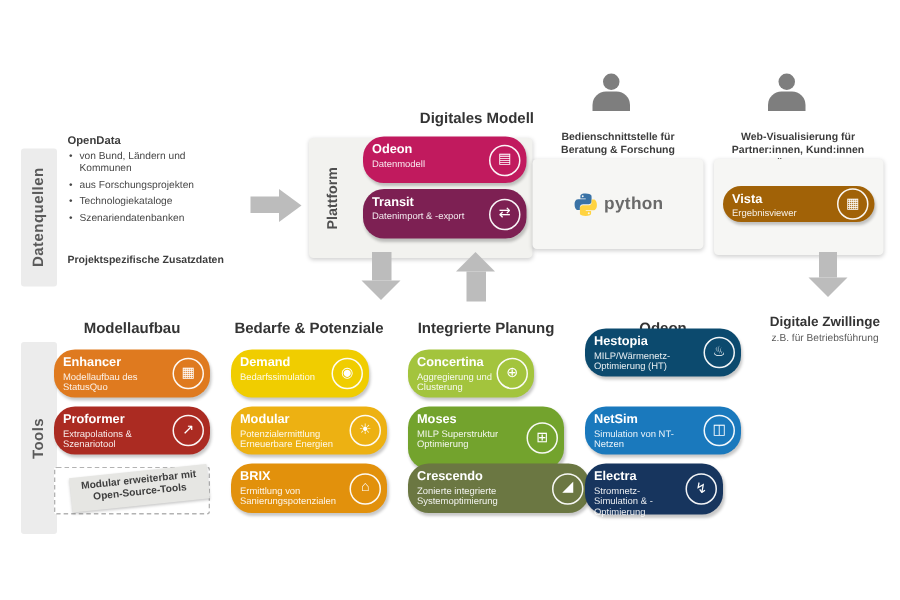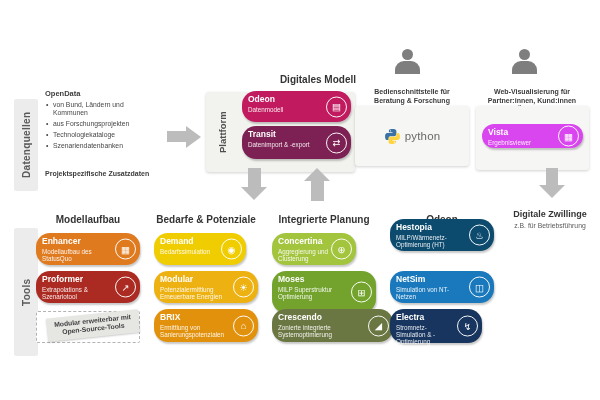--- a/index.html
+++ b/index.html
@@ -25,21 +25,21 @@
   
   .od-title{font-size:7.5px;font-weight:bold;color:#3c3c3c;}
   .od-list{font-size:6.8px;color:#474747;line-height:1.25;}
   .od-item{position:relative;padding-left:8px;margin-bottom:2.5px;}
   .od-item::before{content:"•";position:absolute;left:1px;top:0;color:#474747;}
   .od-footer{font-size:7px;font-weight:bold;color:#3c3c3c;}
   
   .hdr{font-weight:bold;font-size:10px;color:#343434;text-align:right;}
   .colhead{font-weight:bold;font-size:10px;color:#343434;text-align:center;white-space:nowrap;}
   
-  .panel{background:#f2f2ef;border-radius:3px;box-shadow:0 1px 3px rgba(0,0,0,.18);}
+  .panel{background:#f2f2ef;border-radius:3px;box-shadow:0 1px 3px rgba(0,0,0,.18);font-weight:bold;}
   
   .tbox{
     border-radius:14px;color:#fff;padding:4px 27px 20px 6px;
     box-shadow:1px 2px 2px rgba(0,0,0,.22);position:absolute;box-sizing:border-box;
   }
   .tbox .t{font-weight:bold;font-size:8.5px;line-height:1.12;}
   .tbox .s{font-size:6.3px;line-height:1.18;opacity:.9;margin-top:1px;}
   .tbox .ic{
     position:absolute;right:4px;top:50%;transform:translateY(-50%);
     width:19px;height:19px;border:1.3px solid rgba(255,255,255,.95);border-radius:50%;
@@ -132,21 +132,21 @@
 <div class="person abs" style="left:512px;top:49px;width:25px">
   <div class="head"></div>
     <div class="body"></div>
 </div>
 <div class="cap abs" style="left:468px;top:87px;width:128px">
   <div>Web-Visualisierung für</div>
   <div>Partner:innen, Kund:innen</div>
   <div>und Öffentlichkeit</div>
 </div>
 <div class="panel abs" style="left:476px;top:106px;width:113px;height:64px;background:#f6f6f4"></div>
-<div class="tbox" style="left: 482px; top: 124px; width: 101px; height: 23px; background: #d946ef;">
+<div class="tbox" style="left: 482px; top: 124px; width: 101px; height: 23px; background: #a16207;">
   <div class="t">Vista</div>
   <div class="s">Ergebnisviewer</div>
   <div class="ic">▦</div>
 </div>
 
 <div>
   <div class="arr-shaft abs" style="left:248px;top:168px;width:13px;height:19px"></div>
   <div class="arr-head-down abs" style="left:241px;top:187px"></div>
 </div>
 <div>

